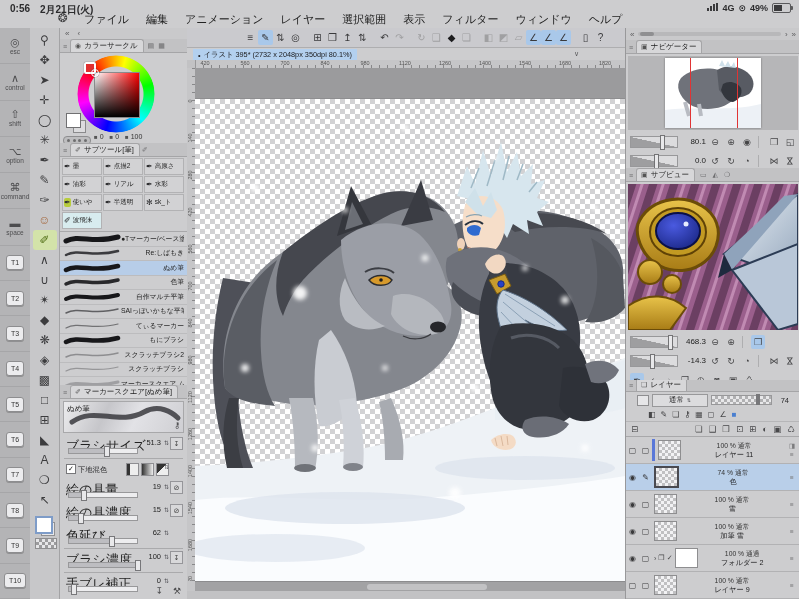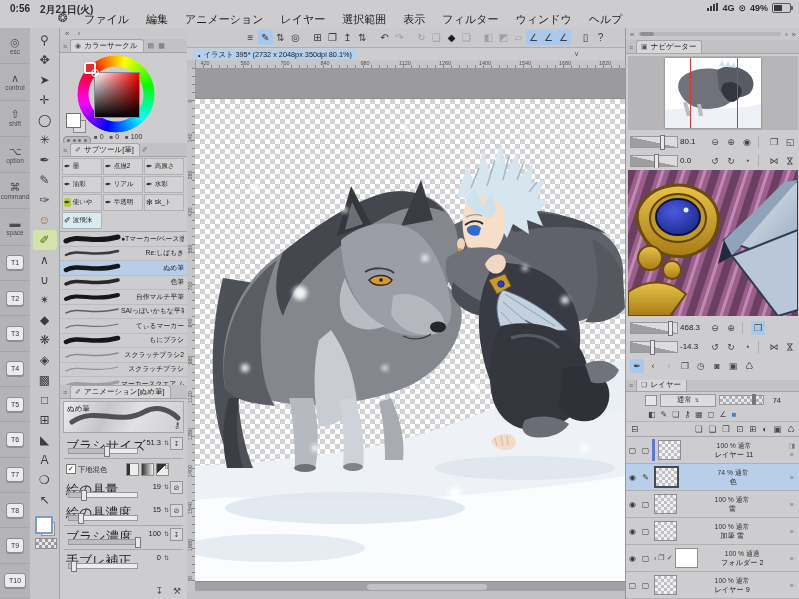--- a/index.html
+++ b/index.html
@@ -135,30 +135,30 @@
   #right-minibar{left:0;top:0;width:100%;height:12px;display:flex;align-items:center;font-size:8px;color:#5c5c5e;padding:0 4px;box-sizing:border-box;gap:4px;}
   #rm-track{flex:1;height:4px;background:#b8b8ba;border-radius:2px;position:relative;}
   #rm-thumb{position:absolute;left:2px;top:0;width:14px;height:4px;background:#8f8f91;border-radius:2px;}
   #navigator{left:0;top:12px;width:174px;height:128px;background:#cdcdcf;}
   #nav-thumb{position:relative;margin:2px;height:74px;background:#b6b6b8;display:flex;align-items:center;justify-content:center;}
   #nav-page{position:relative;width:96px;height:70px;background:#fff;box-shadow:0 0 2px rgba(0,0,0,.4);}
   .redline{position:absolute;top:0;bottom:0;width:1px;background:#e03434;}
   .ctl-row{display:flex;align-items:center;gap:2px;padding:0 4px;height:19px;}
   .wedge{width:46px;height:10px;border:1px solid #98989a;background:linear-gradient(to top right,#9e9ea0 0 49%,#dcdcde 50%);position:relative;flex:none;}
   .wedge i{position:absolute;top:-2px;width:3px;height:13px;background:#e8e8ea;border:1px solid #737375;}
-  .ctl-val{width:26px;text-align:left;font-size:8px;color:#222;flex:none;}
+  .ctl-val{width:26px;text-align:right;font-size:8px;color:#222;flex:none;}
   .ctl-btn{width:14px;height:14px;border-radius:50%;display:flex;align-items:center;justify-content:center;font-size:9px;color:#454547;flex:none;}
   .ctl-btn.boxy{border-radius:2px;}
   .ctl-btn.act{background:#a9c8ea;}
   .ctl-gap{width:4px;border-left:1px solid #aeaeb0;height:12px;margin:0 2px;flex:none;}
   .rot90{transform:rotate(90deg);}
   #subview{left:0;top:140px;width:174px;height:212px;background:#cdcdcf;}
   #sv-image{position:relative;margin:2px;height:146px;overflow:hidden;background:#7a4a6e;}
   #layers{left:0;top:352px;width:174px;height:219px;background:#cdcdcf;overflow:hidden;}
-  #ly-blend{display:flex;align-items:center;gap:3px;height:16px;padding:0 19px;}
+  #ly-blend{display:flex;align-items:center;gap:3px;height:16px;padding:0 11px;}
   #ly-chip{width:10px;height:9px;border:1px solid #8e8e90;background:#e6e6e8;flex:none;}
   #ly-mode{width:54px;height:11px;border:1px solid #98989a;background:#dcdcde;font-size:7.3px;display:flex;align-items:center;justify-content:center;gap:3px;flex:none;}
   #ly-opacity{flex:1;height:8px;border:1px solid #98989a;position:relative;
      background:repeating-conic-gradient(#b0b0b2 0 25%,#e8e8ea 0 50%) 0 0/6px 6px;}
   #ly-opthumb{position:absolute;top:-2px;width:4px;height:11px;background:#77777a;}
   #ly-opval{font-size:7.5px;width:14px;text-align:right;flex:none;}
   #ly-locks{display:flex;align-items:center;gap:5px;height:13px;padding-left:22px;font-size:8px;color:#48484a;border-bottom:1px solid #b6b6b8;}
   #ly-cmds{display:flex;align-items:center;gap:6px;height:14px;padding:0 5px;font-size:8.5px;color:#48484a;border-bottom:1px solid #a8a8aa;}
   #ly-cmds .spacer{flex:1;}
   .ly-row{display:flex;align-items:center;height:26px;border-bottom:1px solid #b2b2b4;background:#cdcdcf;}
@@ -476,21 +476,21 @@
           <div>⊞</div>
           <div>♺</div>
         </div>
     </div>
 
     <div id="toolprop-panel" class="abs">
       <div class="panel-head">
         <span class="ph-handle">≡</span>
         <div class="ph-tab">
           <span class="ph-tabicon">✐</span>
-          <span>アニメーション[ぬめ筆]</span>
+          <span>マーカースクエア[ぬめ筆]</span>
         </div>
       </div>
       <div id="tpp-preview">
         <svg width="119" height="28" viewBox="0 0 119 28">
           <path d="M8,20 C30,4 55,24 80,10 C95,2 108,10 114,16" stroke="#3a3a3e" stroke-width="5" fill="none" stroke-linecap="round" opacity="0.85"></path>
         </svg>
         <span class="nm">ぬめ筆</span>
         <span class="lk">⚷</span>
       </div>
       <div id="tpp-rows">
@@ -526,20 +526,29 @@
           </div>
           <div class="tpp-row">
             <div class="tpp-label">絵の具濃度</div>
             <div class="tpp-track">
               <div class="tpp-fill" style="width: 16%;"></div>
               <div class="tpp-thumb" style="left: 16%;"></div>
             </div>
             <div class="tpp-val">15</div>
             <div class="tpp-step">⇅</div>
             <div class="tpp-btn">⊘</div>
+          </div>
+          <div class="tpp-row">
+            <div class="tpp-label">色延び</div>
+            <div class="tpp-track">
+              <div class="tpp-fill" style="width: 62%;"></div>
+              <div class="tpp-thumb" style="left: 62%;"></div>
+            </div>
+            <div class="tpp-val">62</div>
+            <div class="tpp-step">⇅</div>
           </div>
           <div class="tpp-row sep">
             <div class="tpp-label">ブラシ濃度</div>
             <div class="tpp-track">
               <div class="tpp-fill" style="width: 100%;"></div>
               <div class="tpp-thumb" style="left: 100%;"></div>
             </div>
             <div class="tpp-val">100</div>
             <div class="tpp-step">⇅</div>
             <div class="tpp-btn">↧</div>
@@ -790,20 +799,28 @@
             <div class="ctl-btn">↻</div>
             <div class="ctl-btn">◔</div>
             <div class="ctl-gap"></div>
             <div class="ctl-btn boxy">⋈</div>
             <div class="ctl-btn boxy rot90">⋈</div>
           </div>
         </div>
     </div>
 
     <div id="subview" class="abs">
+      <div class="panel-head">
+        <span class="ph-handle">≡</span>
+        <div class="ph-tab">
+          <span class="ph-tabicon">▣</span>
+          <span>サブビュー</span>
+        </div>
+        <span class="ph-mini" id="sv-extra-tabs"><span style="margin: 0px 3px;">▭</span><span style="margin: 0px 3px;">◭</span><span style="margin: 0px 3px;">❍</span></span>
+      </div>
       <div id="sv-image">
         <svg width="170" height="146" viewBox="0 0 170 146">
           <defs>
             <pattern id="pvs" width="20" height="20" patternTransform="rotate(18)" patternUnits="userSpaceOnUse">
               <rect width="20" height="20" fill="#9a5f8c"></rect>
                 <rect width="8" height="20" fill="#6b3f62"></rect>
                 <rect x="12" width="3" height="20" fill="#c08ab2"></rect>
             </pattern>
             <radialGradient id="gemg" cx="0.4" cy="0.35" r="0.9">
                 <stop offset="0" stop-color="#4a5ae0"></stop>

